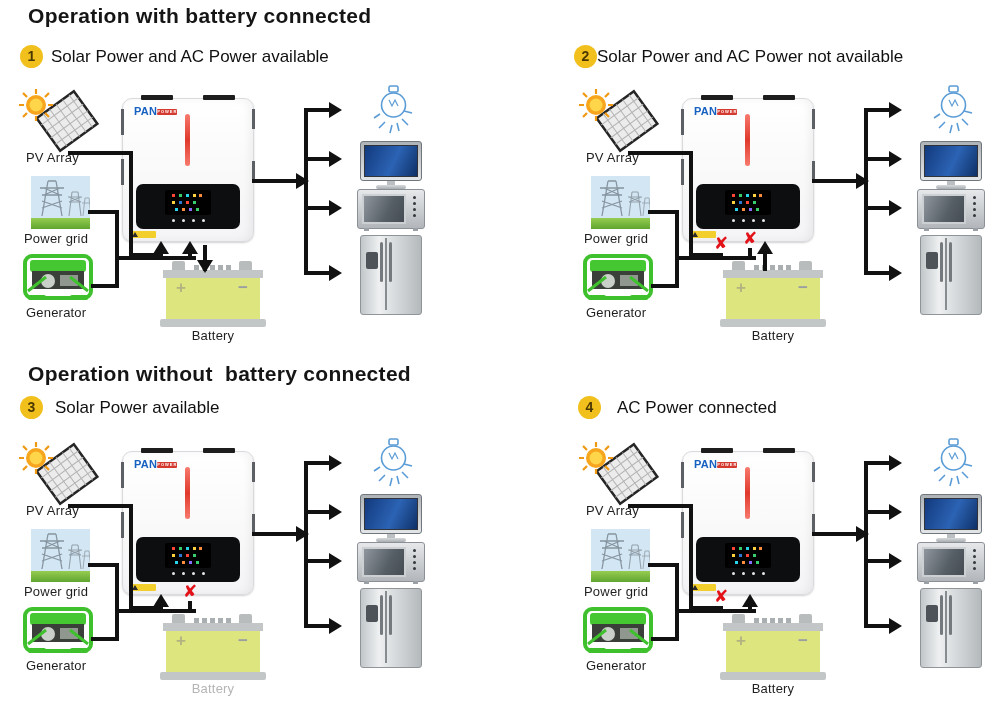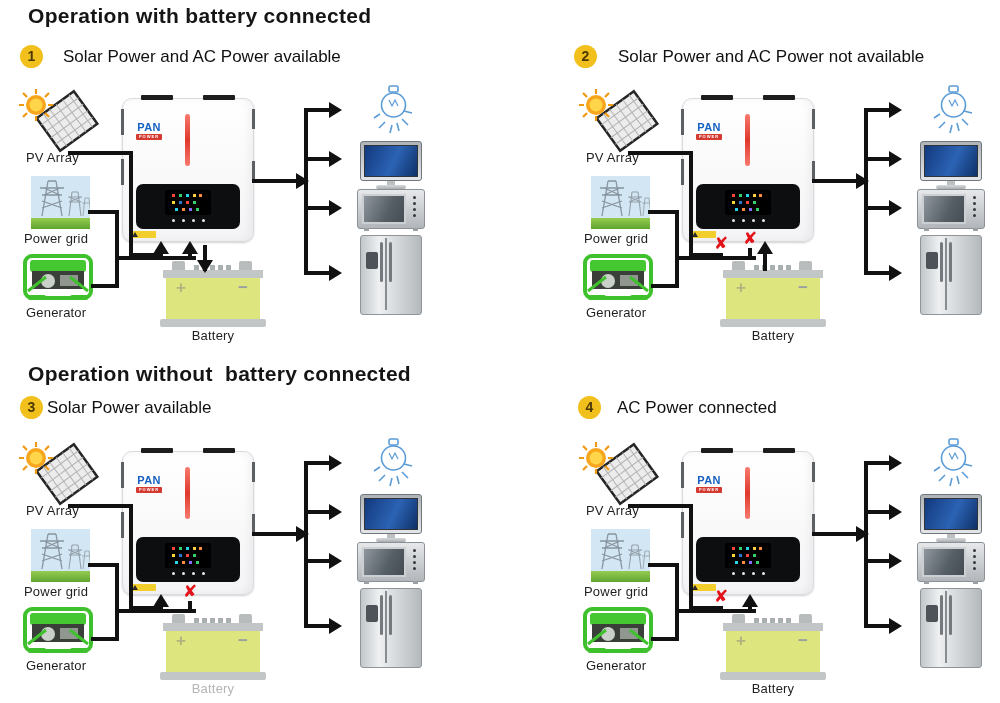--- a/index.html
+++ b/index.html
@@ -7,23 +7,23 @@
           font-family:"Liberation Sans",sans-serif;color:#1f1f1f}
 
   .section-title{position:absolute;font-size:21px;font-weight:600;color:#151515;white-space:pre;letter-spacing:.3px}
   #sec-0{left:28px;top:4px}
   #sec-1{left:28px;top:362px}
 
   .subtitle{position:absolute;display:flex;align-items:center;height:23px}
   .badge{width:23px;height:23px;border-radius:50%;background:#f1c01d;color:#4a3800;
          font-size:14px;font-weight:700;line-height:23px;text-align:center;flex:0 0 auto}
   .subtitle-text{font-size:17px;color:#101010;white-space:pre}
-  #sub-0{left:20px;top:45px}#sub-0 .subtitle-text{margin-left:20px}
-  #sub-1{left:574px;top:45px}#sub-1 .subtitle-text{margin-left:21px}
-  #sub-2{left:20px;top:396px}#sub-2 .subtitle-text{margin-left:4px}
+  #sub-0{left:20px;top:45px}#sub-0 .subtitle-text{margin-left:8px}
+  #sub-1{left:574px;top:45px}#sub-1 .subtitle-text{margin-left:0}
+  #sub-2{left:20px;top:396px}#sub-2 .subtitle-text{margin-left:12px}
   #sub-3{left:578px;top:396px}#sub-3 .subtitle-text{margin-left:16px}
 
   .quad-slot{position:absolute;width:440px;height:290px}
   #quad-0{left:8px;top:85px}
   #quad-1{left:568px;top:85px}
   #quad-2{left:8px;top:438px}
   #quad-3{left:568px;top:438px}
   .quadrant{position:absolute;left:0;top:0;width:440px;height:290px}
 
   .lbl{position:absolute;font-size:13px;color:#1f1f1f;letter-spacing:.2px}
@@ -42,21 +42,21 @@
 
   
   .inverter{position:absolute;left:114px;top:13px;width:130px;height:142px;
             background:linear-gradient(#ffffff,#f4f4f6);border:1px solid #d8dade;border-radius:10px;
             box-shadow:inset -4px 0 8px rgba(0,0,0,.05),0 1px 2px rgba(0,0,0,.18)}
   .inv-tab{position:absolute;width:32px;height:5px;background:#1d1d1d;top:-4px;border-radius:1px}
   .t1{left:18px}.t2{left:80px}
   .inv-fin{position:absolute;width:3px;background:#5c5f63}
   .f1{left:-2px;top:10px;height:26px}.f2{left:-2px;top:60px;height:26px}
   .f3{right:-2px;top:10px;height:20px}.f4{right:-2px;top:62px;height:20px}
-  .inv-logo{position:absolute;left:11px;top:23px;display:flex;flex-direction:column;align-items:center;width:30px}
+  .inv-logo{position:absolute;left:11px;top:7px;display:flex;flex-direction:row;align-items:center;width:30px}
   .logo-pan{font-size:11px;font-weight:700;color:#1660c0;letter-spacing:.3px;line-height:11px}
   .logo-box{background:#d43a2f;color:#fff;font-size:4px;font-weight:700;width:26px;height:6px;line-height:6px;
             text-align:center;border-radius:1px;letter-spacing:1px;margin-top:1px}
   .inv-led{position:absolute;left:62px;top:15px;width:5px;height:52px;border-radius:3px;
            background:linear-gradient(#f87a6e,#e03a2c 50%,#f87a6e)}
   .inv-panel{position:absolute;left:13px;top:85px;width:104px;height:45px;background:#0d0e10;border-radius:7px}
   .inv-screen{position:absolute;left:29px;top:6px;width:46px;height:25px;background:#000;border-radius:2px;overflow:hidden}
   .inv-px{position:absolute;left:7px;top:4px;width:3px;height:3px;background:#ff4438;
     box-shadow:7px 0 0 #35d06a,14px 0 0 #2ad4e8,21px 0 0 #ffd23c,27px 0 0 #ff8c3c,
                0 7px 0 #ffd23c,7px 7px 0 #2a7bd4,14px 7px 0 #ff4438,21px 7px 0 #35d06a,

